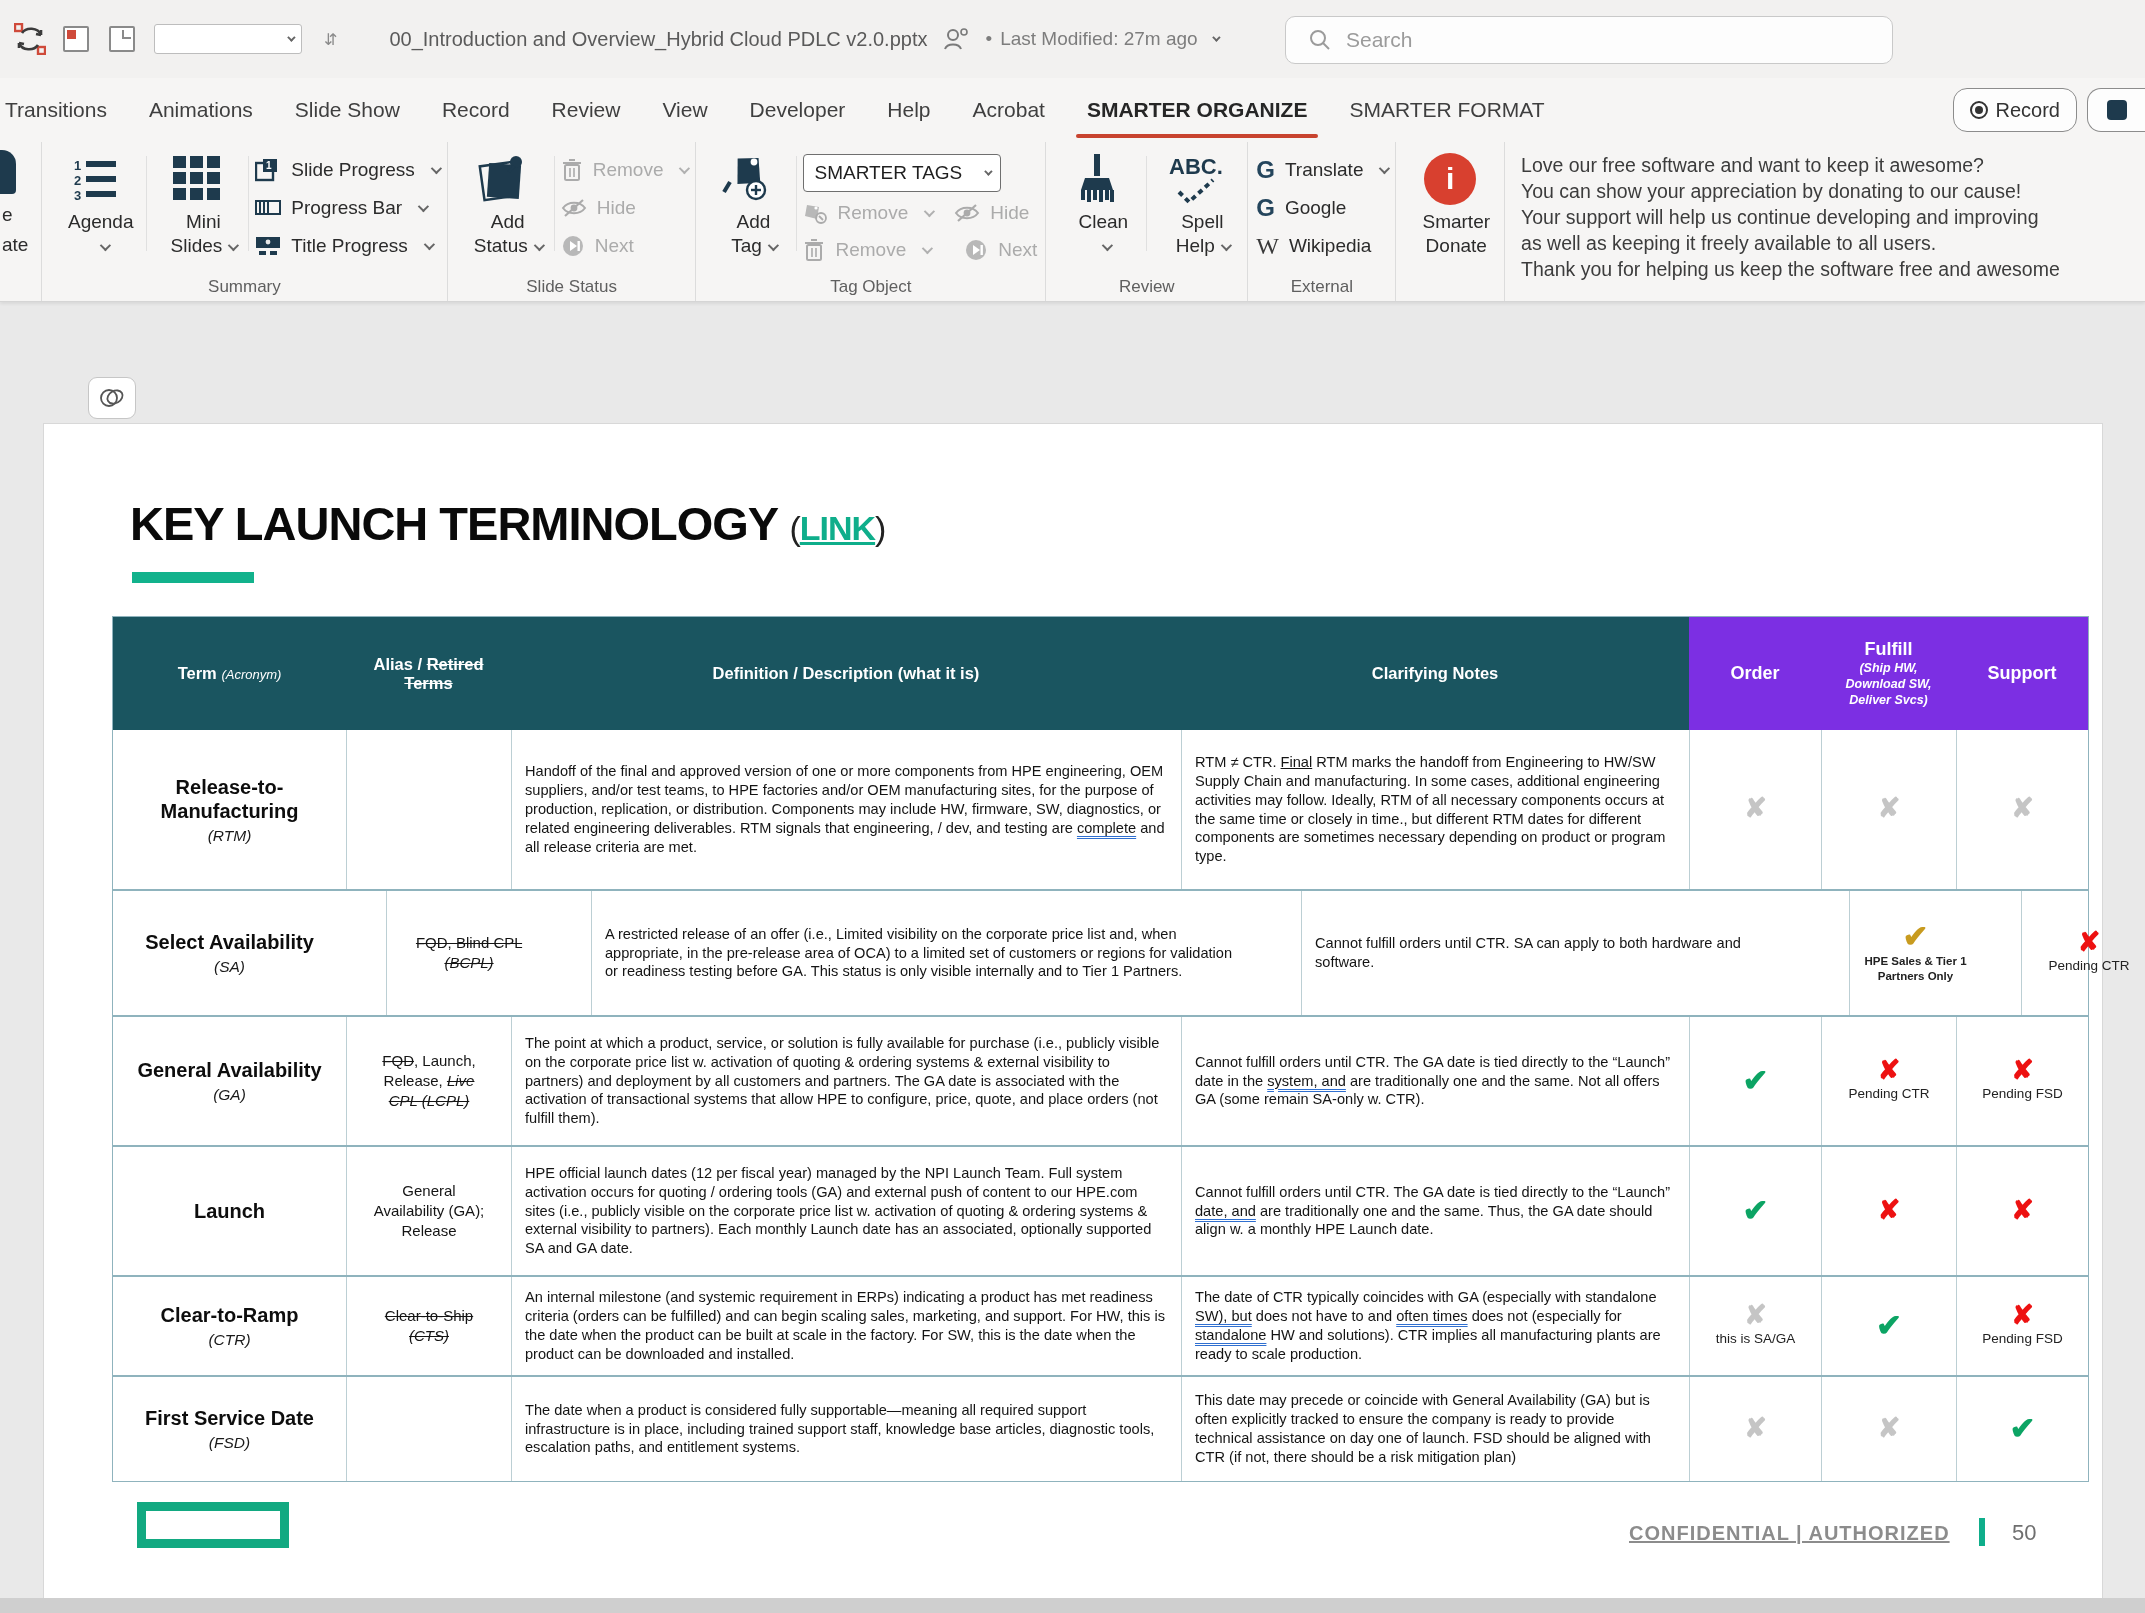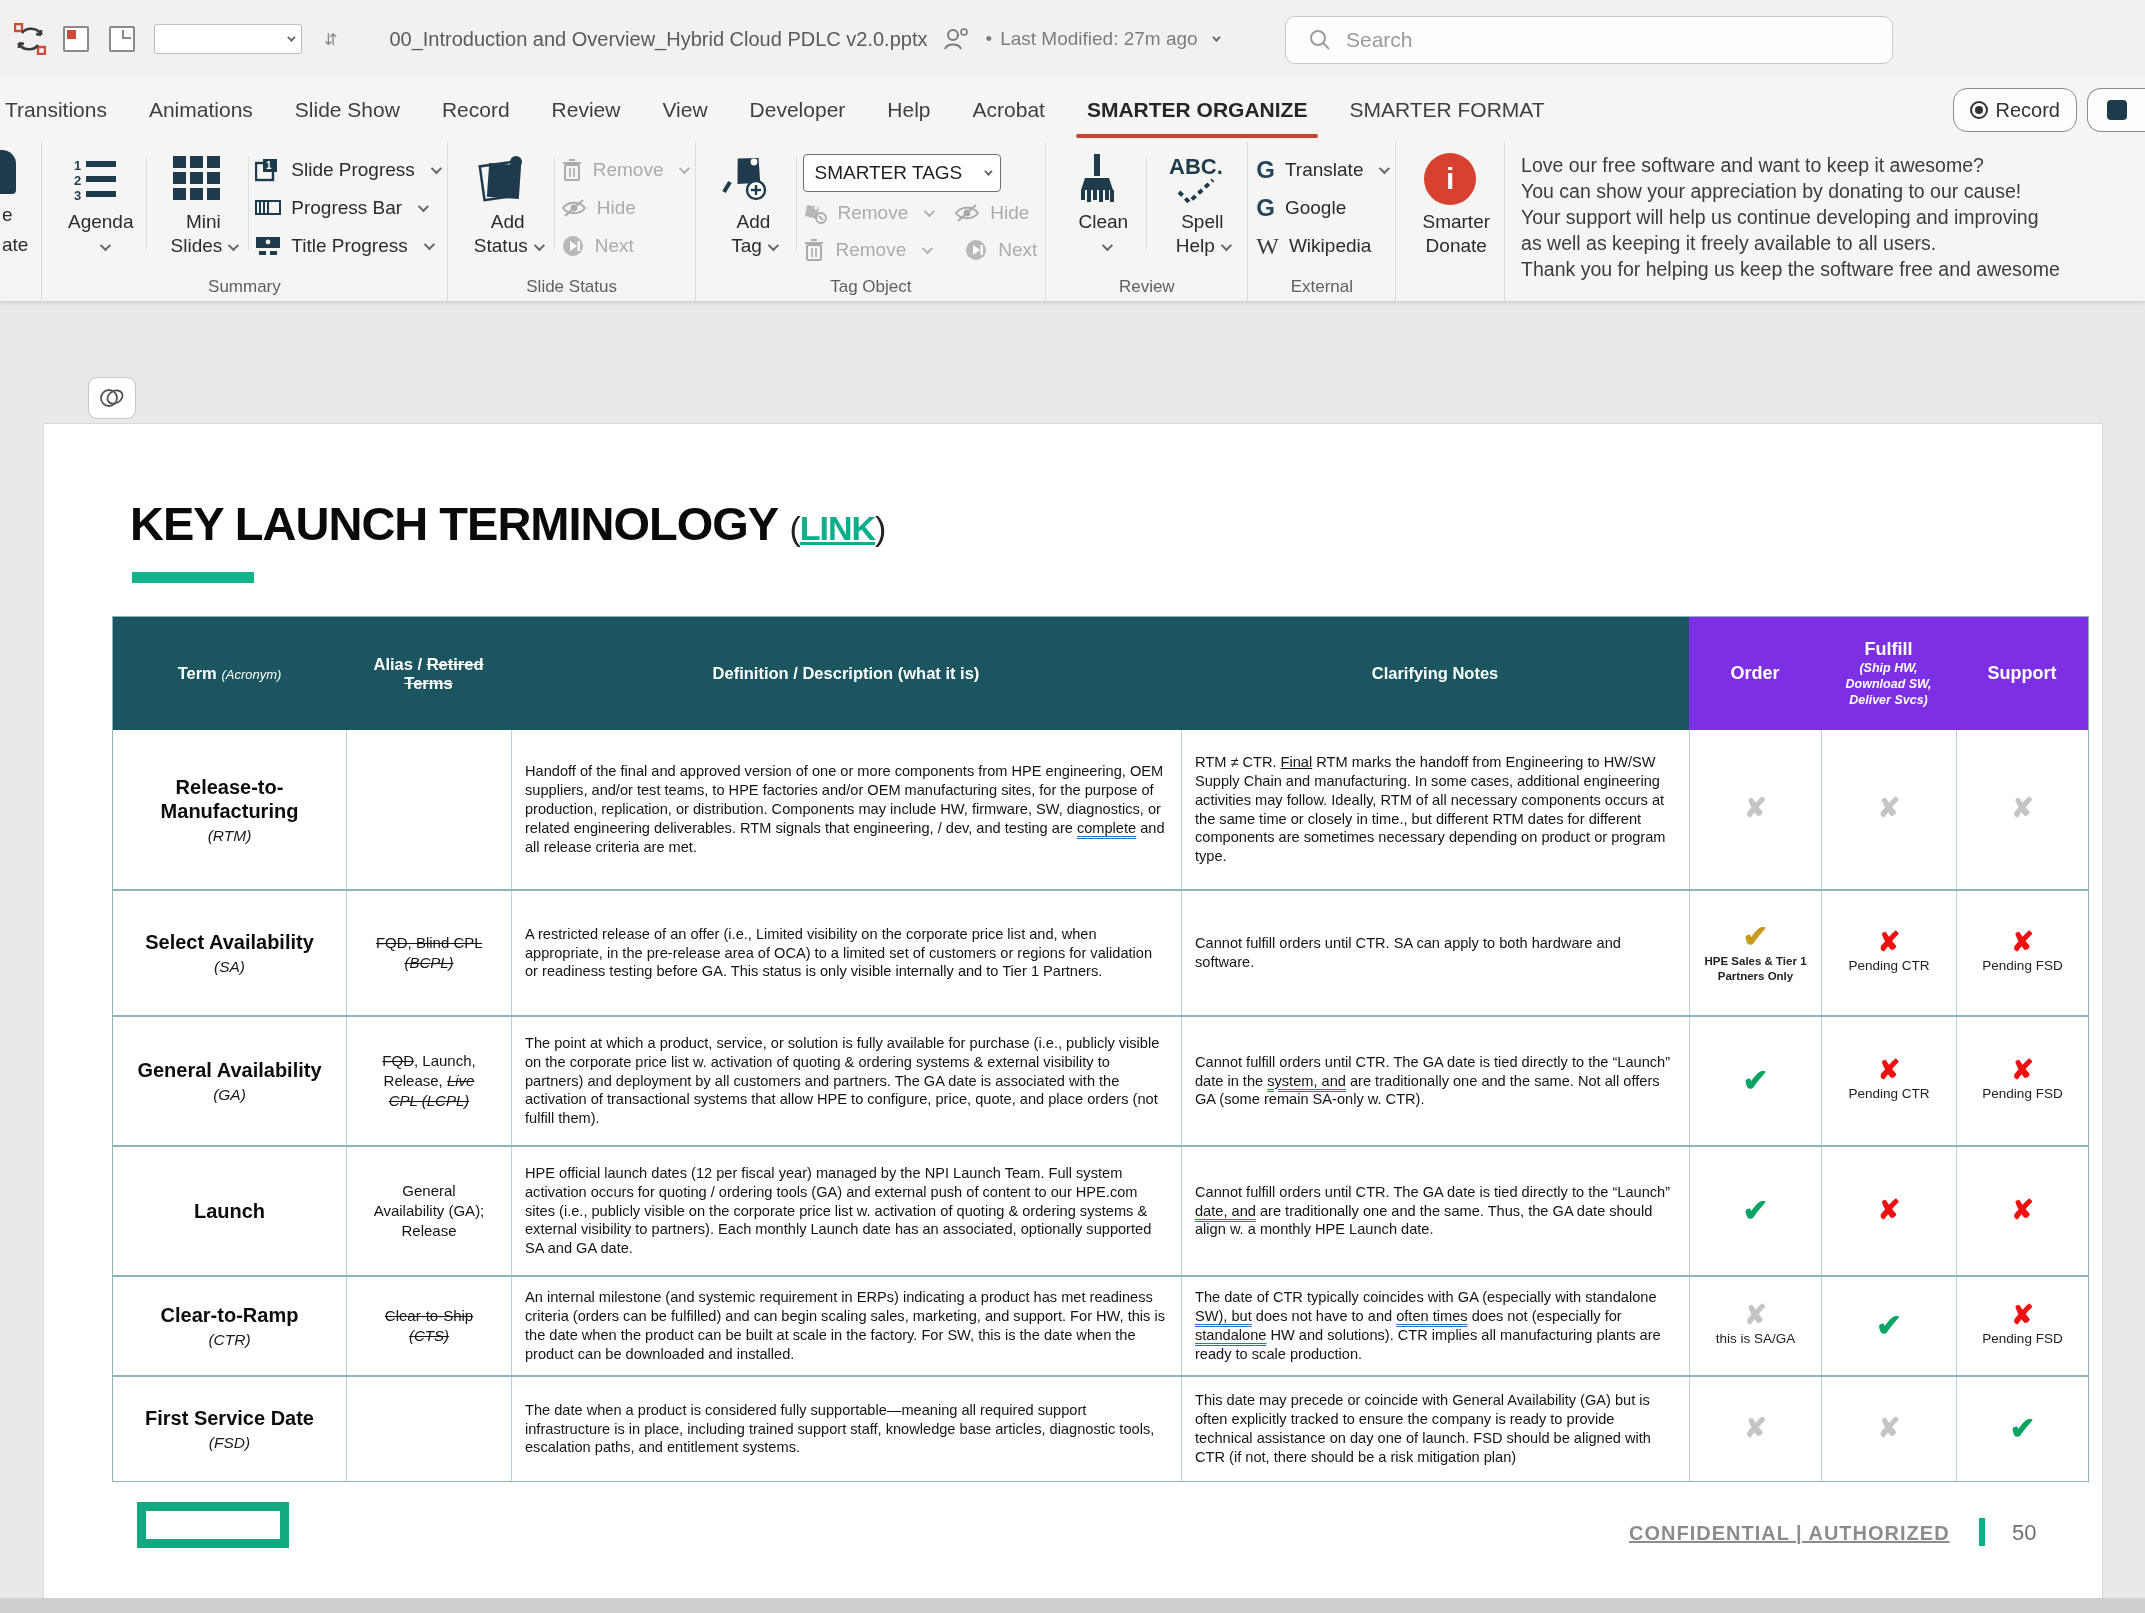--- a/index.html
+++ b/index.html
@@ -528,21 +528,21 @@
               </div>
               <div class="cell-status">
                 <div class="mark gray-x">✘</div>
                 <span></span>
               </div>
               <div class="cell-status">
                 <div class="mark gray-x">✘</div>
                 <span></span>
               </div>
             </div>
-            <div class="trow" style="min-height: 126px;">
+            <div class="trow" style="min-height: 126px; gap: 40px;">
               <div class="cell-term">
                 <div class="tname">Select Availability</div>
                 <div class="tacr">(SA)</div>
               </div>
               <div class="cell-alias">
                 <span><span class="st">FQD, Blind CPL</span><span> </span><span class="st it">(BCPL)</span></span>
               </div>
               <div class="cell-text">
                 <span><span>A restricted release of an offer (i.e., Limited visibility on the corporate price list and, when appropriate, in the pre-release area of OCA) to a limited set of customers or regions for validation or readiness testing before GA. This status is only visible internally and to Tier 1 Partners.</span></span>
               </div>

